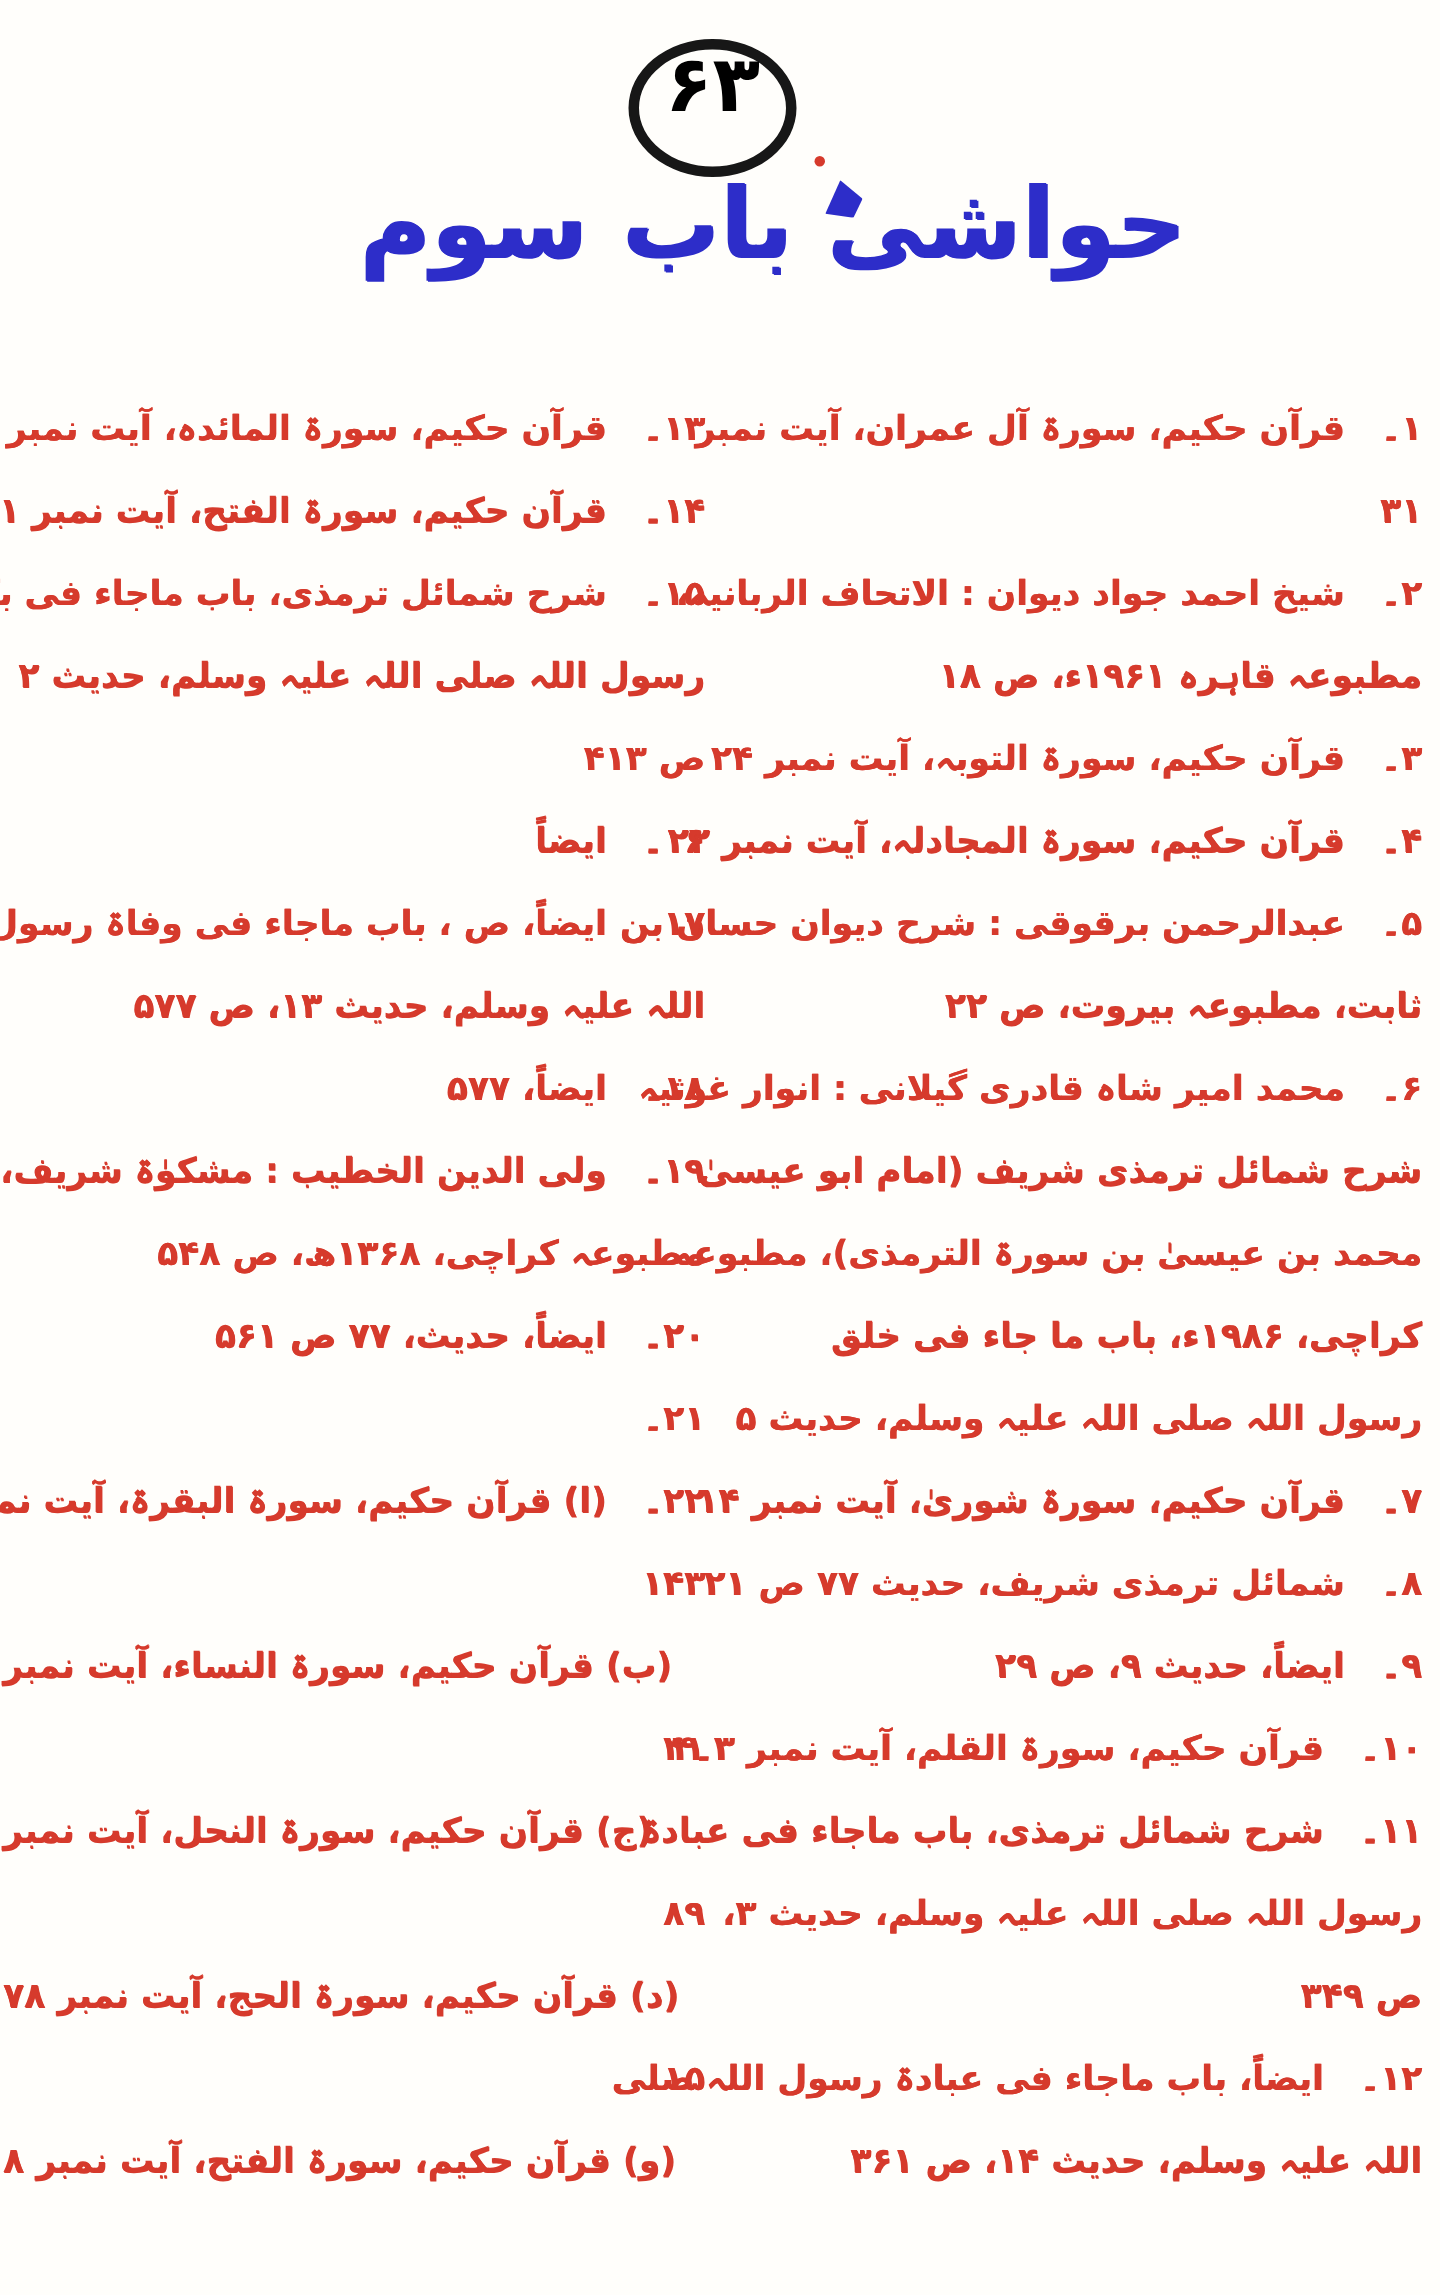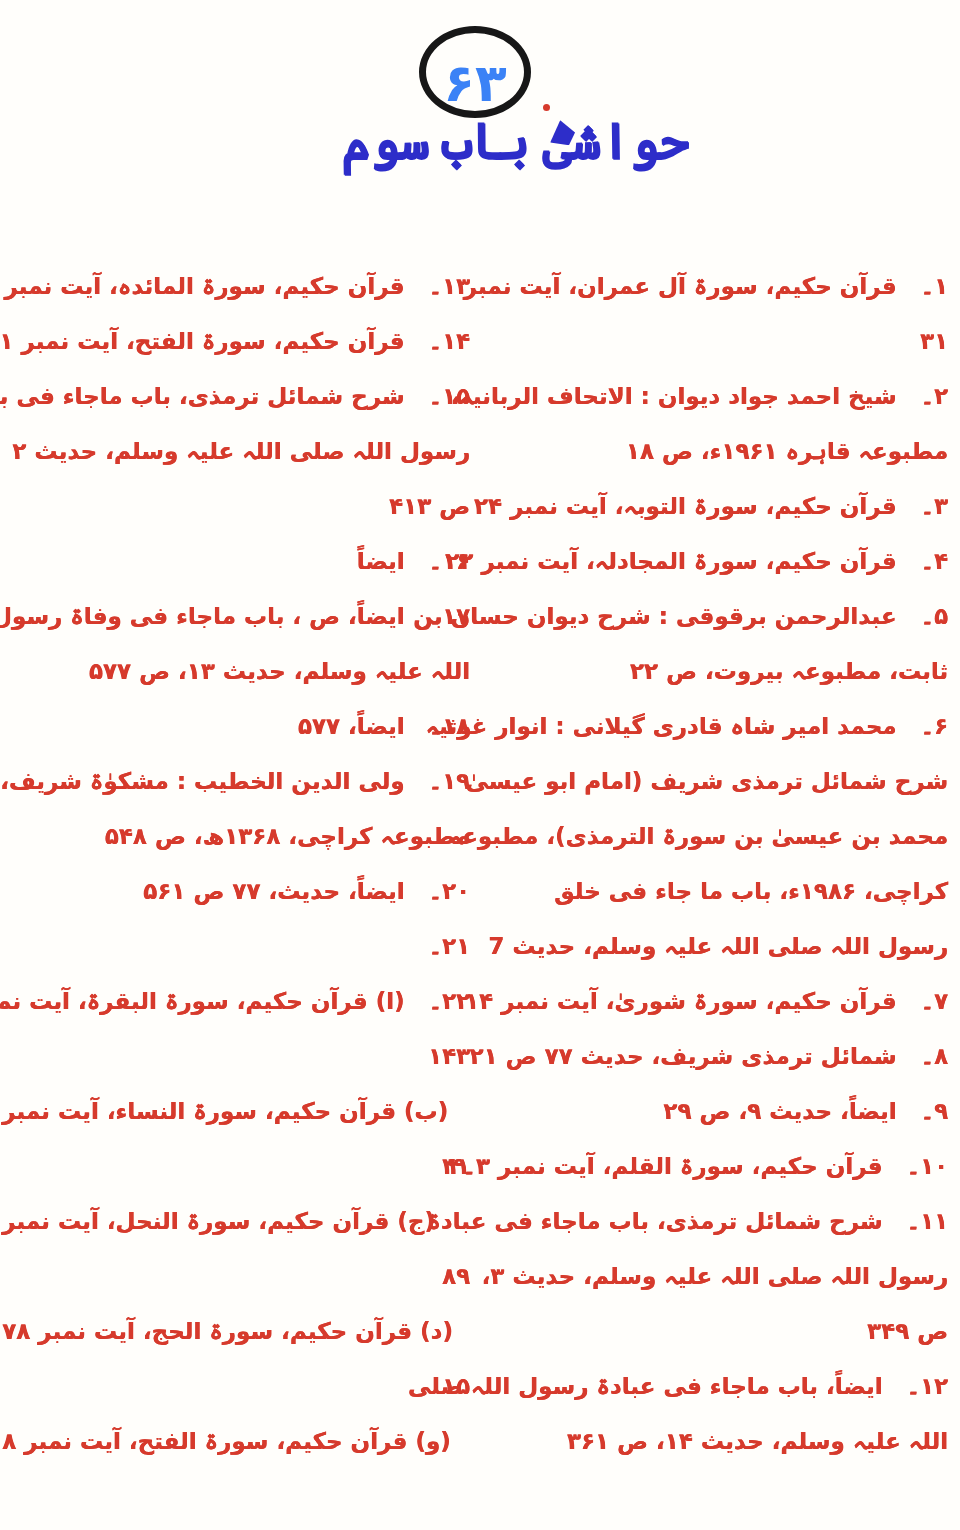--- a/index.html
+++ b/index.html
@@ -10,46 +10,45 @@
     background:#fffefb;
     font-family:"DejaVu Sans",sans-serif;
     overflow:hidden;
   }
   
   .pn-circle{
     position:absolute;left:419px;top:26px;
     width:112px;height:92px;
     border:7px solid #171717;
     border-radius:50%;
-    display:flex;align-items:flex-end;justify-content:center;
+    display:flex;align-items:flex-start;justify-content:center;
     box-sizing:border-box;
-    color:#3b82f6;
+    color:#000000;
   }
   .pn-circle span{
     font-size:52px;font-weight:bold;line-height:1;
     transform:translateY(-2px);
   }
   .red-speck{
     position:absolute;left:543px;top:104px;width:7px;height:7px;
     background:#d63a2c;border-radius:50%;
   }
   .ink-mark{
     position:absolute;left:549px;top:120px;width:26px;height:26px;
     background:#2d2dc9;
     clip-path:polygon(50% 0,100% 55%,70% 100%,0 80%);
     transform:rotate(-8deg);
   }
   .page-title{
     position:absolute;top:112px;left:70px;width:890px;
     margin:0;text-align:center;direction:rtl;
     color:#2d2dc9;
-    font-size:50px;font-weight:bold;
+    font-size:65px;font-weight:bold;
     letter-spacing:1px;
     text-shadow:1px 1px 0 #2d2dc9;
-    font-family:Liberation Serif, serif;
   }
   
   .columns{
     position:absolute;top:258px;left:0;right:0;bottom:0;
     display:flex;direction:rtl;
     padding:0 12px;gap:10px;box-sizing:border-box;
   }
   .col{width:50%;direction:rtl;}
   .fn-item{margin:0;}
   .fn-line{
@@ -129,21 +128,21 @@
           <div class="fn-line c">
             <span class="fn-text">شرح شمائل ترمذی شریف (امام ابو عیسیٰ</span>
           </div>
           <div class="fn-line c">
             <span class="fn-text">محمد بن عیسیٰ بن سورۃ الترمذی)، مطبوعہ</span>
           </div>
           <div class="fn-line c">
             <span class="fn-text">کراچی، ۱۹۸۶ء، باب ما جاء فی خلق</span>
           </div>
           <div class="fn-line c">
-            <span class="fn-text">رسول اللہ صلی اللہ علیہ وسلم، حدیث 7</span>
+            <span class="fn-text">رسول اللہ صلی اللہ علیہ وسلم، حدیث ۵</span>
           </div>
         </div>
         <div class="fn-item">
           <div class="fn-line r">
             <span class="fn-num">۷۔</span>
             <span class="fn-text">قرآن حکیم، سورۃ شوریٰ، آیت نمبر ۱۴</span>
           </div>
         </div>
         <div class="fn-item">
           <div class="fn-line r">

